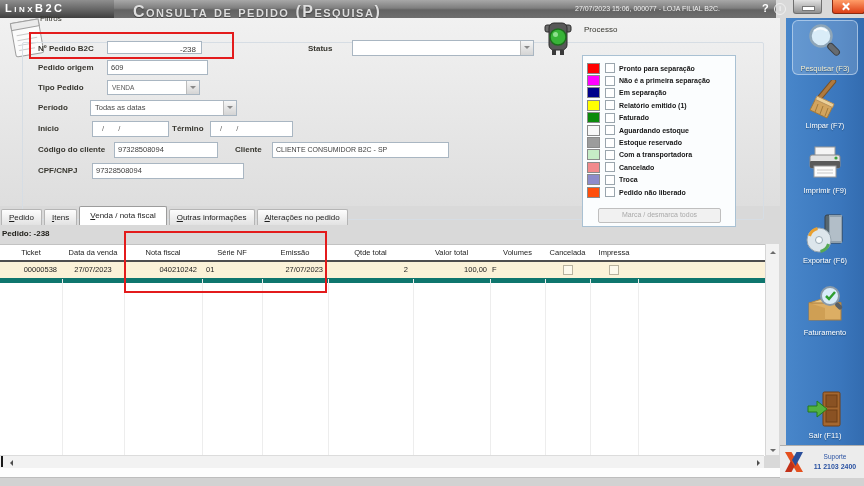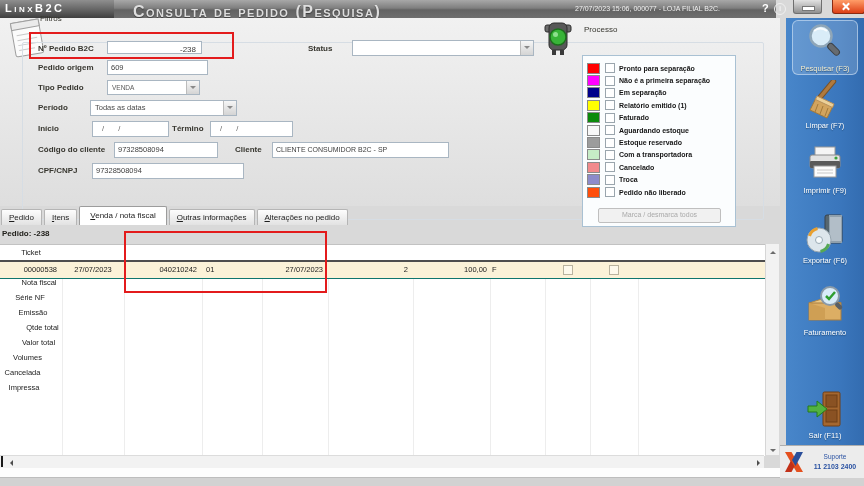--- a/index.html
+++ b/index.html
@@ -63,24 +63,24 @@
     background:linear-gradient(180deg,#fdfdfd,#e2e2e2);border:1px solid #b5b5b5;border-bottom:none;
     border-radius:2px 2px 0 0;white-space:nowrap;}
   .tab.active{height:18px;line-height:18px;background:#fff;border-color:#9c9c9c;padding:0 10px;}
   .hot{text-decoration:underline;}
   .pedido-line{position:absolute;left:2px;top:229px;font-size:8px;font-weight:bold;color:#22211c;}
 
   
   .table-wrap{position:absolute;left:0;top:244px;width:765px;height:211px;background:#fff;
     border-top:1px solid #c2c2c2;}
   .thead{position:absolute;left:0;top:0;width:765px;height:15px;display:flex;
-    border-bottom:2px solid #4e4e4e;background:#fff;flex-direction:column;}
+    border-bottom:2px solid #4e4e4e;background:#fff;}
   .th{font-size:7.5px;color:#222;text-align:center;line-height:15px;white-space:nowrap;flex:none;}
   .trow{position:absolute;left:0;top:17px;width:765px;height:16px;display:flex;background:#fbf2d8;
-    border-bottom:1px solid #0f766e;}
+    border-bottom:5px solid #0f766e;}
   .td{font-size:7.5px;color:#222;line-height:15px;white-space:nowrap;flex:none;}
   .al-r{text-align:right;padding-right:5px;box-sizing:border-box;}
   .al-l{text-align:left;padding-left:4px;box-sizing:border-box;}
   .al-c{text-align:center;}
   .row-cb{width:8px;height:8px;border:1px solid #b9b39f;background:#fdf9ec;margin:3px auto 0 auto;}
   .col-line{position:absolute;top:34px;bottom:0;width:1px;background:#ededed;}
 
   
   .vscroll{position:absolute;left:765px;top:244px;width:13px;height:211px;background:#f2f2f2;
     border-left:1px solid #d6d6d6;}

